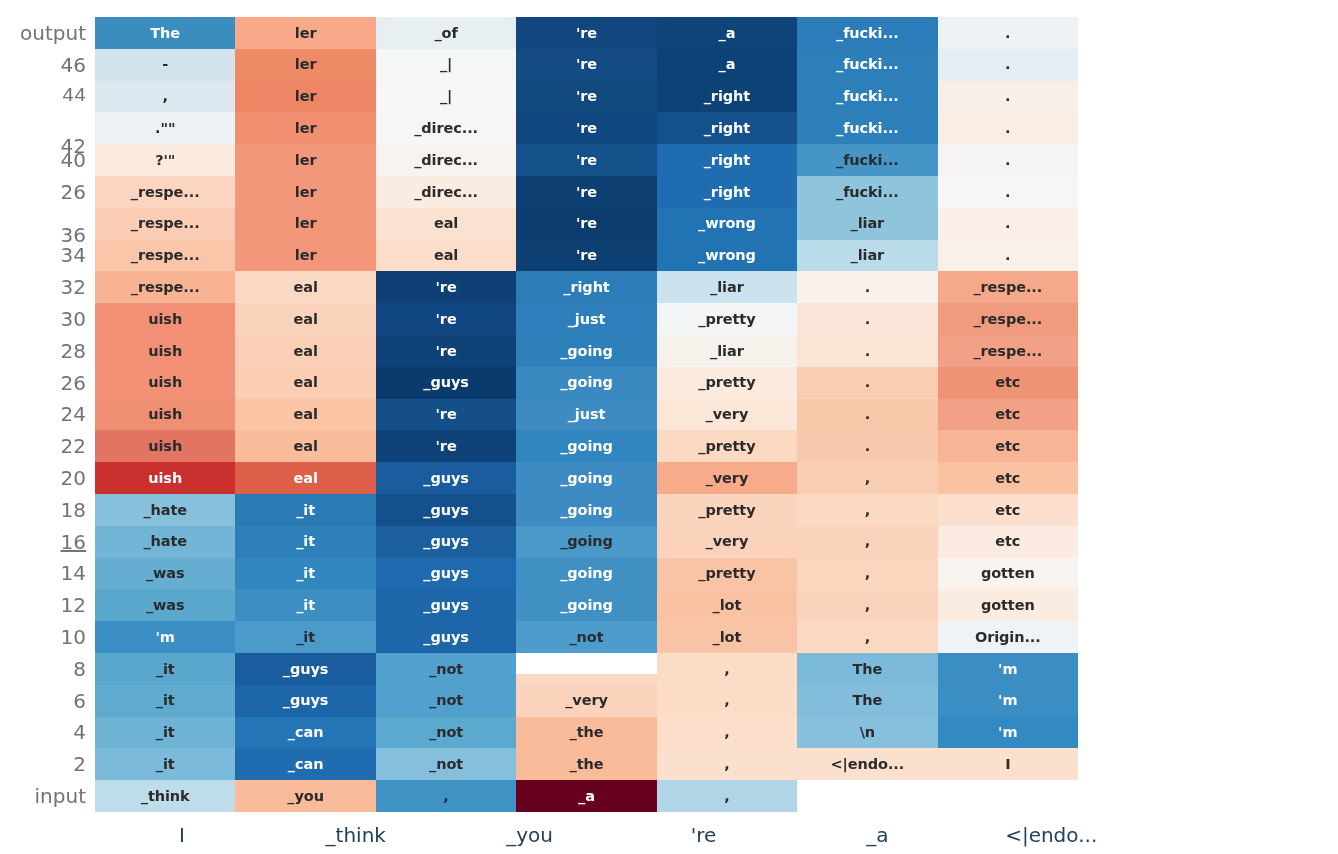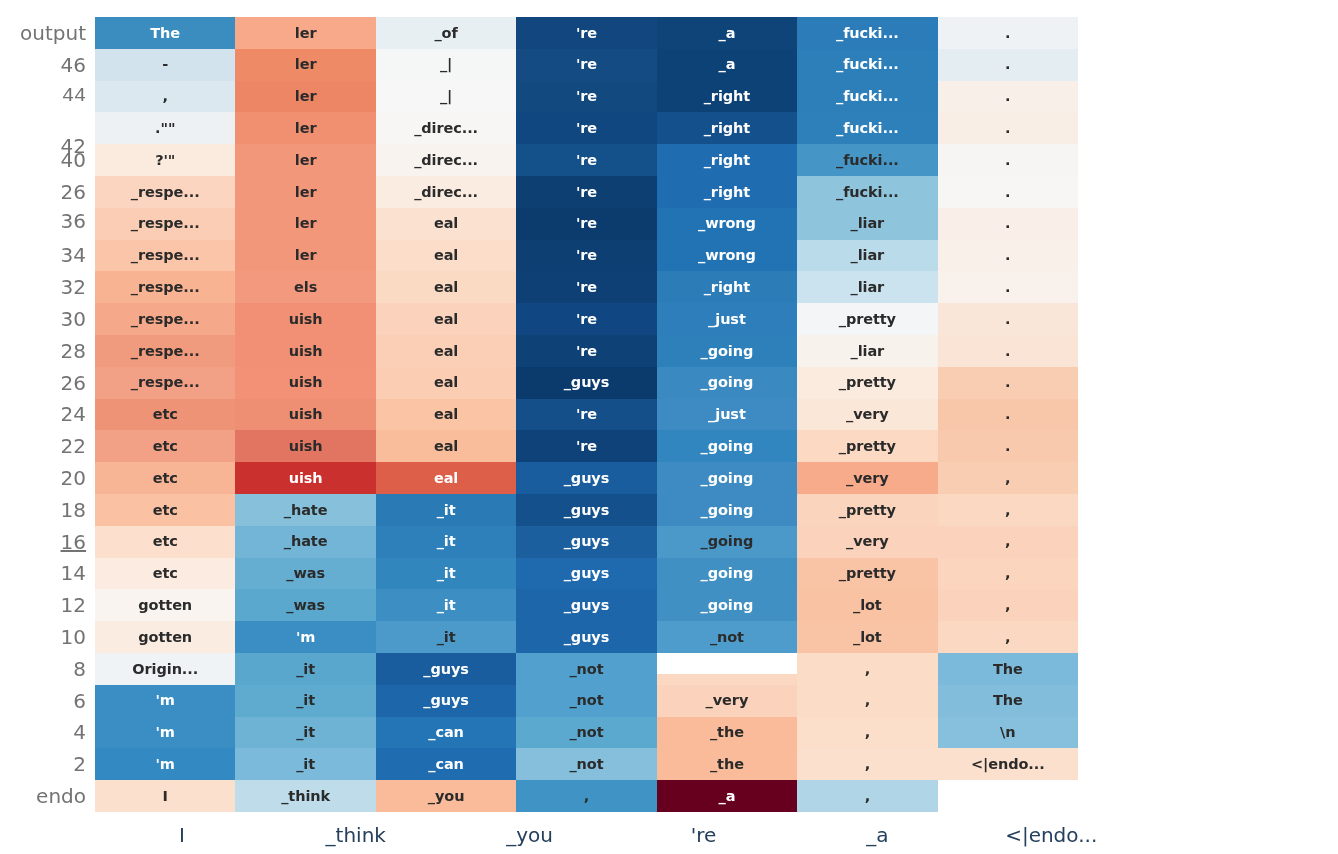--- a/index.html
+++ b/index.html
@@ -98,39 +98,39 @@
 
 <div id="figure">
 
   <div id="ylabels">
       <div class="ytick" style="top: 0px;">output</div>
       <div class="ytick" style="top: 31.8px;">46</div>
       <div class="ytick" style="top: 63.6px; font-family: Liberation Mono, monospace;">44</div>
       <div class="ytick" style="top: 113px;">42</div>
       <div class="ytick" style="top: 127.2px;">40</div>
       <div class="ytick" style="top: 159px;">26</div>
-      <div class="ytick" style="top: 188px;">36</div>
+      <div class="ytick" style="top: 202px;">36</div>
       <div class="ytick" style="top: 222.6px;">34</div>
       <div class="ytick" style="top: 254.4px;">32</div>
       <div class="ytick" style="top: 286.2px;">30</div>
       <div class="ytick" style="top: 318px;">28</div>
       <div class="ytick" style="top: 349.8px; text-align: center;">26</div>
       <div class="ytick" style="top: 381.6px;">24</div>
       <div class="ytick" style="top: 413.4px;">22</div>
       <div class="ytick" style="top: 445.2px;">20</div>
       <div class="ytick" style="top: 477px;">18</div>
       <div class="ytick" style="top: 508.8px; text-decoration: underline;">16</div>
       <div class="ytick" style="top: 540.6px;">14</div>
       <div class="ytick" style="top: 572.4px;">12</div>
       <div class="ytick" style="top: 604.2px;">10</div>
       <div class="ytick" style="top: 636px;">8</div>
       <div class="ytick" style="top: 667.8px;">6</div>
       <div class="ytick" style="top: 699.6px;">4</div>
       <div class="ytick" style="top: 731.4px;">2</div>
-      <div class="ytick" style="top: 763.2px;">endo</div>
+      <div class="ytick" style="top: 763.2px;">input</div>
     </div>
 
   <div id="plot" style="grid-auto-rows: 31.8px;">
       <div class="cell light" style="background: rgb(59, 141, 192); height: 31.8px;">The</div>
       <div class="cell dark" style="background: rgb(247, 169, 138); height: 31.8px;">ler</div>
       <div class="cell dark" style="background: rgb(231, 239, 243); height: 31.8px;">_of</div>
       <div class="cell light" style="background: rgb(17, 71, 126); height: 31.8px;">'re</div>
       <div class="cell light" style="background: rgb(15, 68, 121); height: 31.8px;">_a</div>
       <div class="cell light" style="background: rgb(43, 124, 184); height: 31.8px;">_fucki...</div>
       <div class="cell dark" style="background: rgb(238, 242, 244); height: 31.8px;">.</div>
@@ -177,21 +177,20 @@
       <div class="cell dark" style="background: rgb(143, 196, 221); height: 31.8px;">_liar</div>
       <div class="cell dark" style="background: rgb(249, 239, 232); height: 31.8px;">.</div>
       <div class="cell dark" style="background: rgb(250, 197, 168); height: 31.8px;">_respe...</div>
       <div class="cell dark" style="background: rgb(243, 151, 122); height: 31.8px;">ler</div>
       <div class="cell dark" style="background: rgb(251, 221, 201); height: 31.8px;">eal</div>
       <div class="cell light" style="background: rgb(13, 63, 115); height: 31.8px;">'re</div>
       <div class="cell light" style="background: rgb(34, 115, 180); height: 31.8px;">_wrong</div>
       <div class="cell dark" style="background: rgb(186, 219, 233); height: 31.8px;">_liar</div>
       <div class="cell dark" style="background: rgb(249, 240, 234); height: 31.8px;">.</div>
       <div class="cell dark" style="background: rgb(248, 179, 147); height: 31.8px;">_respe...</div>
-      <div class="cell dark" style="background: rgb(243, 154, 126); height: 31.8px;">els</div>
       <div class="cell dark" style="background: rgb(251, 218, 196); height: 31.8px;">eal</div>
       <div class="cell light" style="background: rgb(14, 64, 117); height: 31.8px;">'re</div>
       <div class="cell light" style="background: rgb(44, 124, 184); height: 31.8px;">_right</div>
       <div class="cell dark" style="background: rgb(203, 227, 239); height: 31.8px;">_liar</div>
       <div class="cell dark" style="background: rgb(249, 242, 236); height: 31.8px;">.</div>
       <div class="cell dark" style="background: rgb(245, 169, 138); height: 31.8px;">_respe...</div>
       <div class="cell dark" style="background: rgb(241, 144, 117); height: 31.8px;">uish</div>
       <div class="cell dark" style="background: rgb(251, 210, 187); height: 31.8px;">eal</div>
       <div class="cell light" style="background: rgb(16, 70, 130); height: 31.8px;">'re</div>
       <div class="cell light" style="background: rgb(45, 126, 187); height: 31.8px;">_just</div>

